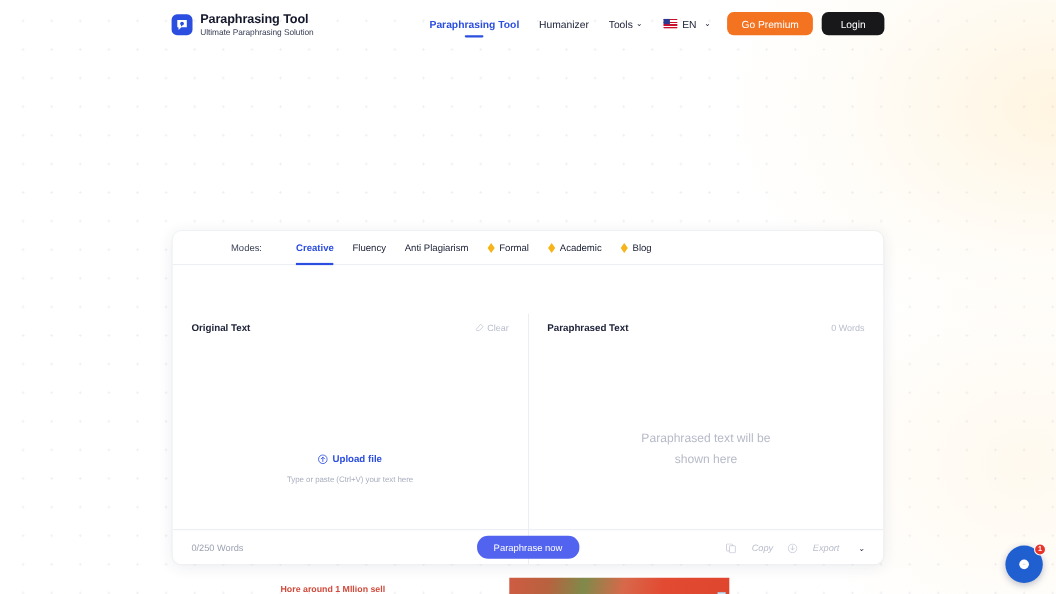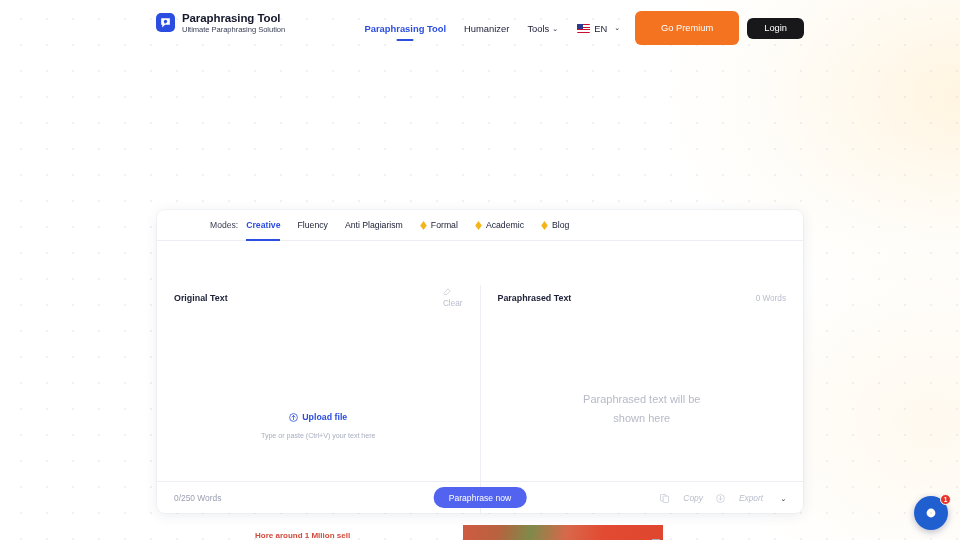--- a/index.html
+++ b/index.html
@@ -60,21 +60,21 @@
     width: 13px; height: 9px; border-radius: 1px; position: relative; overflow: hidden;
     background: #ffffff; flex: 0 0 auto;
   }
   .flag .stripes {
     position: absolute; inset: 0;
     background: repeating-linear-gradient(to bottom, #c8102e 0 1.3px, #ffffff 1.3px 2.6px);
   }
   .flag .canton { position: absolute; left: 0; top: 0; width: 6px; height: 5px; background: #2b3a8f; }
   .btn-premium {
     background: #f37321; color: #ffffff; font-size: 9.3px; font-weight: 500;
-    border: none; border-radius: 6px; padding: 0 26px; height: 34px; margin-left: 6px;
+    border: none; border-radius: 6px; padding: 0 13px; height: 21px; margin-left: 6px;
     cursor: pointer; display: flex; align-items: center; white-space: nowrap;
   }
   .btn-login {
     background: #18181b; color: #ffffff; font-size: 9.3px; font-weight: 500;
     border: none; border-radius: 6px; padding: 0 17px; height: 21px; margin-left: 8px;
     cursor: pointer; display: flex; align-items: center;
   }
 
   
   .ad-wrap {
@@ -104,40 +104,40 @@
   .card {
     position: absolute; left: 157px; top: 210px; width: 646px; height: 303px;
     background: #ffffff; border-radius: 8px;
     box-shadow: 0 2px 14px rgba(40,50,90,0.085), 0 0 0 1px rgba(40,50,90,0.035);
     overflow: hidden;
   }
   .modes-bar {
     position: relative; height: 31px; display: flex; align-items: center;
     padding: 0 0 0 17px; border-bottom: 1px solid #eceef4;
   }
-  .modes-label { font-size: 8.6px; color: #3c4257; margin-right: 8px; padding-left: 36px; }
+  .modes-label { font-size: 8.6px; color: #3c4257; margin-right: 31px; padding-left: 36px; }
   .mode {
     position: relative; font-size: 8.7px; color: #20243a; margin-right: 17px;
     display: flex; align-items: center; gap: 4px; cursor: pointer; height: 31px; line-height: 31px;
   }
   .mode.active { color: #2b4de0; font-weight: 700; }
   .mode.active::after {
     content: ""; position: absolute; left: 0; right: 0; bottom: 0; height: 2px; background: #2b4de0;
   }
   .gem { width: 7px; height: 9px; flex: 0 0 auto; display: block; }
 
   .panes { position: relative; height: 240px; display: flex; margin-top: 44px; }
   .pane { position: relative; flex: 1 1 0; min-width: 0; }
   .pane.left { border-right: 1px solid #eceef4; }
   .pane-head {
     height: 26px; display: flex; align-items: center; justify-content: space-between;
     padding: 0 17px 0 17px;
   }
   .pane-title { font-size: 8.9px; font-weight: 700; color: #20243a; }
-  .clear-btn { display: flex; align-items: flex-start; gap: 3px; font-size: 8.2px; color: #b9bdcc; cursor: pointer; flex-direction: column; }
+  .clear-btn { display: flex; align-items: flex-start; gap: 3px; font-size: 8.2px; color: #b9bdcc; cursor: pointer; }
   .words-count { font-size: 8.2px; color: #b9bdcc; }
 
   .upload-center {
     position: absolute; left: 0; right: 0; top: 127px; display: flex;
     flex-direction: column; align-items: center;
   }
   .upload-btn {
     display: flex; align-items: center; gap: 4px;
     font-size: 8.8px; font-weight: 700; color: #2b4de0; cursor: pointer;
   }

